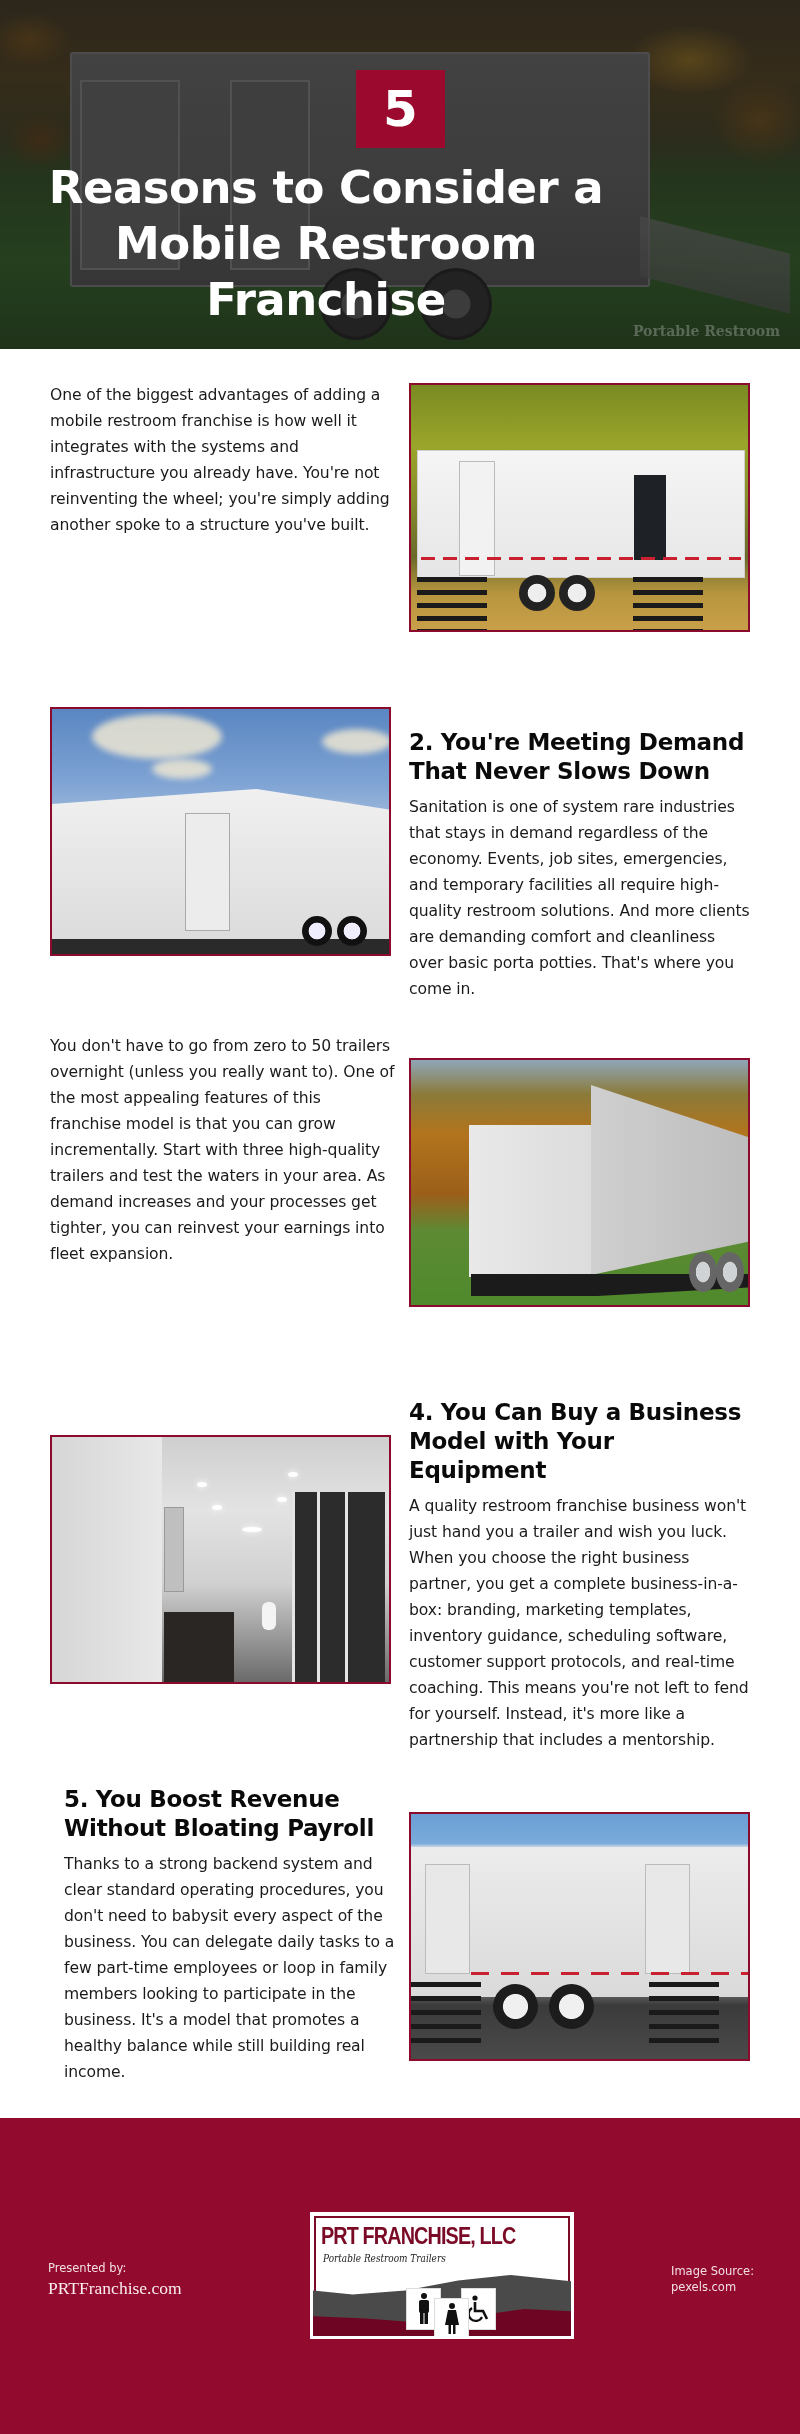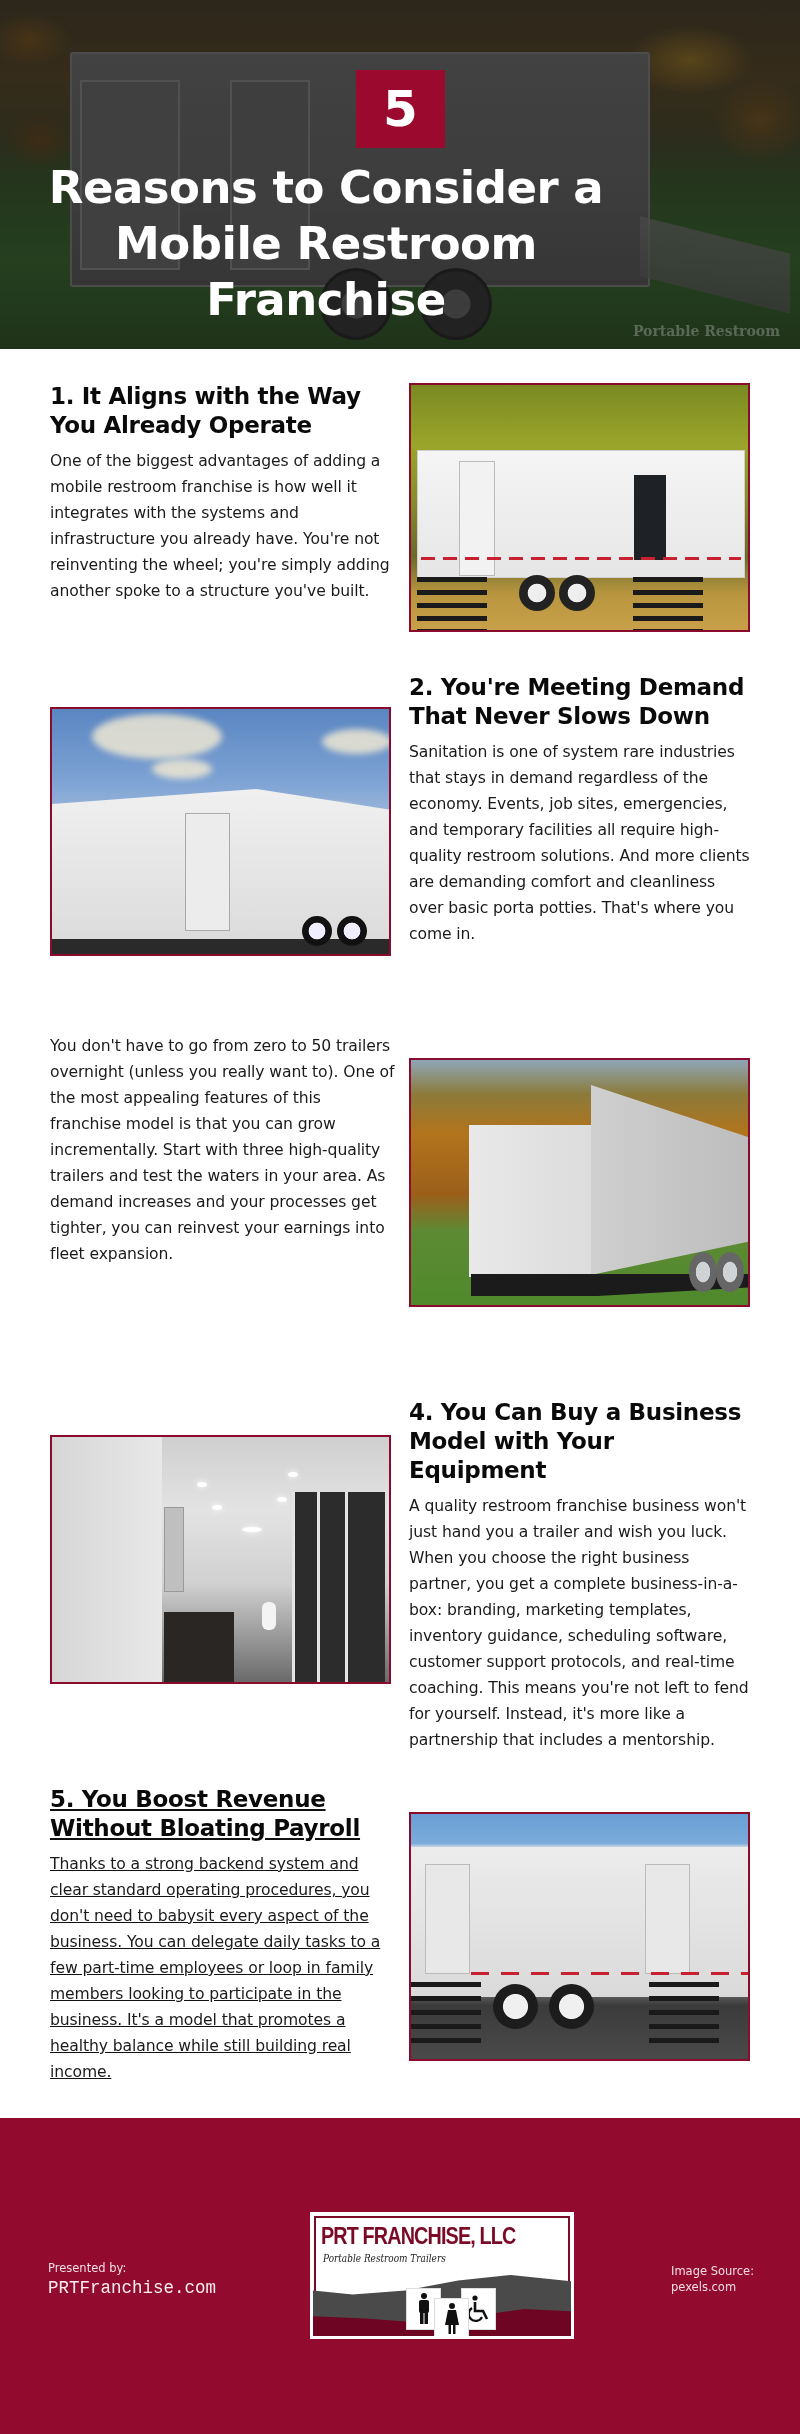--- a/index.html
+++ b/index.html
@@ -104,21 +104,21 @@
   .ph5 .wh { position: absolute; top: 170px; width: 45px; height: 45px; border-radius: 50%; background: radial-gradient(circle, #f0f0f0 0 38%, #1c1c1c 41% 100%); }
   .ph5 .steps { position: absolute; top: 168px; width: 70px; height: 65px; background: repeating-linear-gradient(180deg, #1a1a1a 0 5px, transparent 5px 14px); }
 
   
   .footer {
     position: absolute; left: 0; top: 2118px; width: 800px; height: 316px;
     background: #920a2d;
   }
   .footer .presented { position: absolute; left: 48px; top: 142px; color: #f2dfe4; }
   .footer .presented .lbl { font-size: 11.5px; line-height: 16px; font-family: "DejaVu Sans", sans-serif; }
-  .footer .presented .site { font-size: 17.5px; line-height: 24px; font-family: Liberation Mono, monospace; color: #fbeef1; }
+  .footer .presented .site { font-size: 17.5px; line-height: 24px; font-family: Liberation Serif, serif; color: #fbeef1; }
   .footer .source { position: absolute; left: 671px; top: 145px; color: #f2dfe4; font-size: 11.5px; line-height: 16px; font-family: "DejaVu Sans", sans-serif; }
 
   .logo {
     position: absolute; left: 310px; top: 94px; width: 264px; height: 127px;
     background: #ffffff; border: 3px solid #ffffff; outline: 2px solid #7a0a26; outline-offset: -6px;
     overflow: hidden;
   }
   .logo .wave-gray {
     position: absolute; left: 0; top: 60px; width: 264px; height: 70px; background: #4a4a4a;
     clip-path: polygon(0 22%, 15% 28%, 35% 22%, 55% 8%, 75% 0%, 100% 10%, 100% 100%, 0 100%);
@@ -156,21 +156,20 @@
   <div class="overlay"></div>
   <div class="badge">5</div>
   <h1 class="title">
     <span>Reasons to Consider a</span>
     <span>Mobile Restroom Franchise</span>
   </h1>
   <div class="watermark">Portable Restroom</div>
 </div>
 
 <div class="text-block" style="left:50px; top:382px;">
-  <h2>1. It Aligns with the Way You Already Operate</h2>
   <p>One of the biggest advantages of adding a mobile restroom franchise is how well it integrates with the systems and infrastructure you already have. You're not reinventing the wheel; you're simply adding another spoke to a structure you've built.</p>
 </div>
 <div class="photo ph1" style="left:409px; top:383px;" title="White restroom trailer with steps in an autumn forest">
   <div class="tr"></div>
   <div class="door-l"></div>
   <div class="door-open"></div>
   <div class="stripe"></div>
   <div class="wh" style="left:108px;"></div>
   <div class="wh" style="left:148px;"></div>
   <div class="steps" style="left:6px;"></div>
@@ -181,21 +180,21 @@
   <div class="cloud" style="left:40px; top:5px; width:130px; height:45px;"></div>
   <div class="cloud" style="left:100px; top:50px; width:60px; height:20px;"></div>
   <div class="cloud" style="left:270px; top:20px; width:70px; height:25px;"></div>
   <div class="cloud" style="left:230px; top:95px; width:80px; height:16px;"></div>
   <div class="ground"></div>
   <div class="tr"></div>
   <div class="door"></div>
   <div class="wh" style="left:250px;"></div>
   <div class="wh" style="left:285px;"></div>
 </div>
-<div class="text-block" style="left:409px; top:673px;">
+<div class="text-block" style="left:409px; top:728px;">
   <h2>2. You're Meeting Demand That Never Slows Down</h2>
   <p>Sanitation is one of system rare industries that stays in demand regardless of the economy. Events, job sites, emergencies, and temporary facilities all require high-quality restroom solutions. And more clients are demanding comfort and cleanliness over basic porta potties. That's where you come in.</p>
 </div>
 
 <div class="text-block" style="left:50px; top:1033px;">
   <p>You don't have to go from zero to 50 trailers overnight (unless you really want to). One of the most appealing features of this franchise model is that you can grow incrementally. Start with three high-quality trailers and test the waters in your area. As demand increases and your processes get tighter, you can reinvest your earnings into fleet expansion.</p>
 </div>
 <div class="photo ph3" style="left:409px; top:1058px;" title="White box trailer in front of autumn trees and grass">
   <div class="front"></div>
   <div class="side"></div>
@@ -216,21 +215,21 @@
   <div class="light" style="left:236px; top:35px;"></div>
   <div class="light" style="left:160px; top:68px;"></div>
   <div class="light" style="left:225px; top:60px;"></div>
   <div class="light" style="left:190px; top:90px; width:20px;"></div>
 </div>
 <div class="text-block" style="left:409px; top:1398px;">
   <h2>4. You Can Buy a Business Model with Your Equipment</h2>
   <p>A quality restroom franchise business won't just hand you a trailer and wish you luck. When you choose the right business partner, you get a complete business-in-a-box: branding, marketing templates, inventory guidance, scheduling software, customer support protocols, and real-time coaching. This means you're not left to fend for yourself. Instead, it's more like a partnership that includes a mentorship.</p>
 </div>
 
-<div class="text-block" style="left:50px; top:1785px;text-decoration:underline;">
+<div class="text-block" style="left:64px; top:1785px;">
   <h2>5. You Boost Revenue Without Bloating Payroll</h2>
   <p>Thanks to a strong backend system and clear standard operating procedures, you don't need to babysit every aspect of the business. You can delegate daily tasks to a few part-time employees or loop in family members looking to participate in the business. It's a model that promotes a healthy balance while still building real income.</p>
 </div>
 <div class="photo ph5" style="left:409px; top:1812px;" title="White restroom trailer with two doors and steps">
   <div class="tr"></div>
   <div class="door" style="left:14px;"></div>
   <div class="door" style="left:234px;"></div>
   <div class="stripe"></div>
   <div class="wh" style="left:82px;"></div>
   <div class="wh" style="left:138px;"></div>

